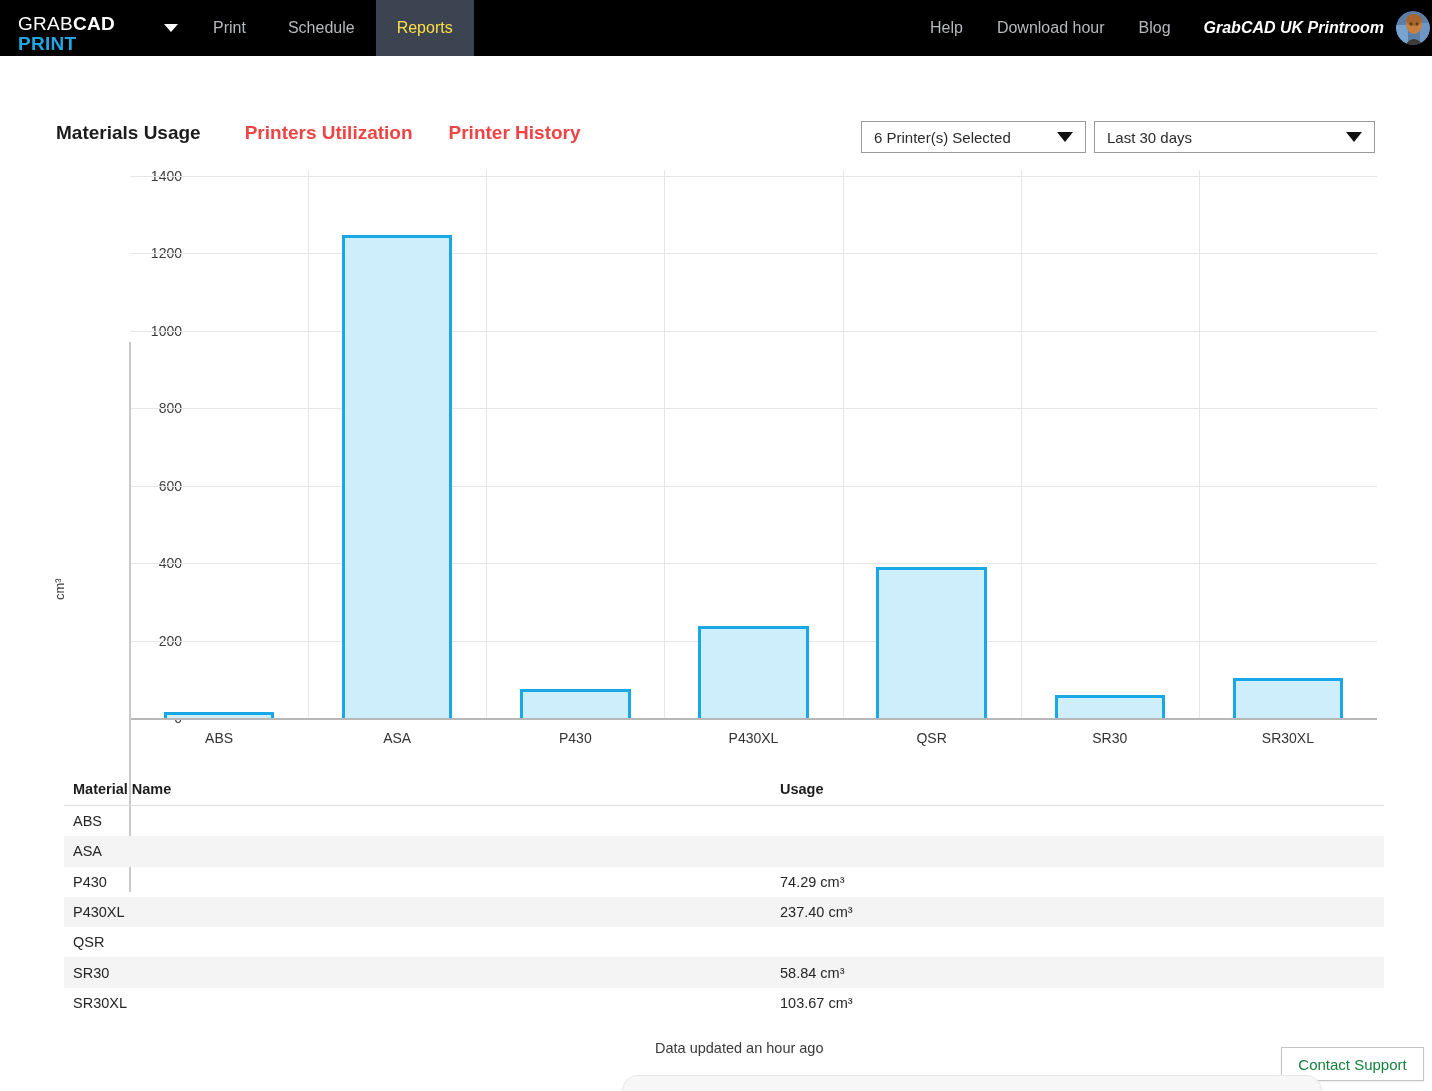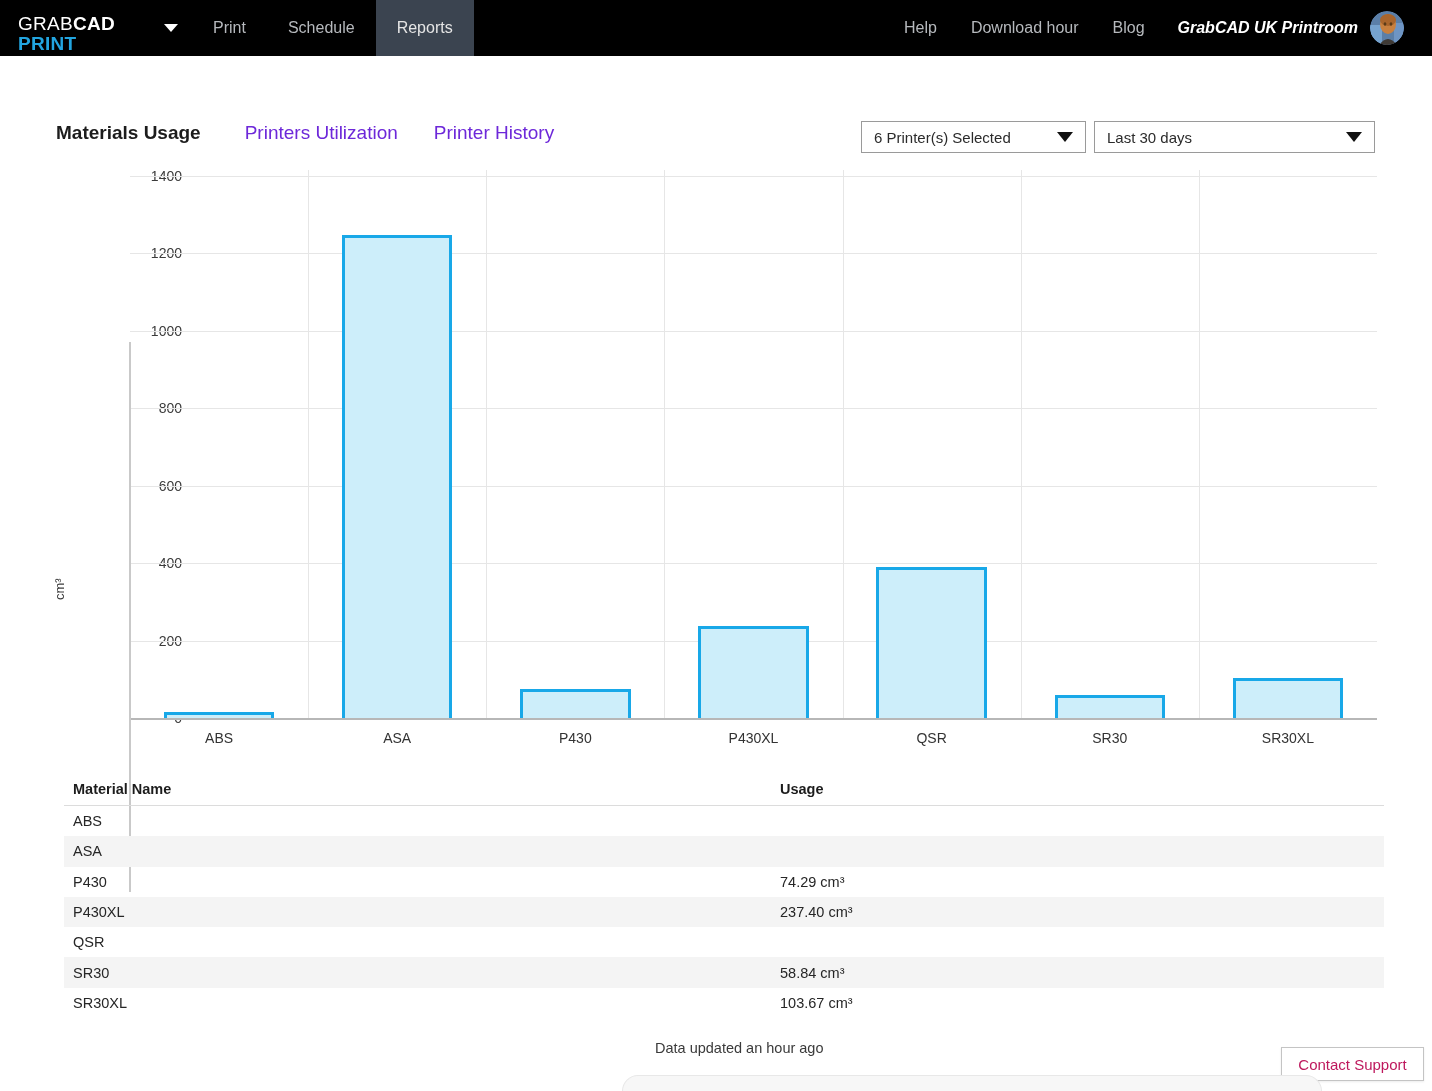--- a/index.html
+++ b/index.html
@@ -61,24 +61,24 @@
     display: flex;
     align-items: center;
     padding: 0 21px;
     font-size: 16px;
     color: #b6b9bd;
     cursor: pointer;
     white-space: nowrap;
   }
   .nav-item.active {
     background: #3b4450;
-    color: #e5e5e5;
+    color: #fde047;
   }
   .nav-spacer { flex: 1; }
-  .nav-right { display: flex; align-items: center; padding-right: 28px; }
+  .nav-right { display: flex; align-items: center; padding-right: 2px; }
   .nav-right .nav-link {
     font-size: 16px;
     color: #b6b9bd;
     padding: 0 17px;
     cursor: pointer;
     white-space: nowrap;
   }
   .nav-right .account {
     font-size: 16px;
     color: #ffffff;
@@ -107,21 +107,21 @@
     left: 56px; top: 50px;
     display: flex;
     align-items: baseline;
   }
   .rtab {
     font-size: 19px;
     cursor: pointer;
     white-space: nowrap;
   }
   .rtab.current { color: #1c1c1c; font-weight: 700; margin-right: 44px; }
-  .rtab.link { color: #6d28d9; font-weight: 400; margin-right: 36px; }
+  .rtab.link { color: #ef4444; font-weight: 700; margin-right: 36px; }
 
   .select-box {
     position: absolute;
     top: 49px;
     height: 32px;
     border: 1px solid #9a9a9a;
     background: #ffffff;
     display: flex;
     align-items: center;
     padding: 0 12px;
@@ -248,21 +248,21 @@
   #contact-support {
     position: absolute;
     left: 1281px; top: 1047px;
     width: 143px; height: 34px;
     border: 1px solid #c4c4c4;
     background: #ffffff;
     display: flex;
     align-items: center;
     justify-content: center;
     font-size: 15px;
-    color: #be185d;
+    color: #15803d;
     cursor: pointer;
     box-shadow: 0 1px 2px rgba(0,0,0,.08);
   }
   #chat-widget {
     position: absolute;
     left: 622px; top: 1075px;
     width: 700px; height: 40px;
     background: #f7f7f7;
     border: 1px solid #e8e8e8;
     border-bottom: none;

